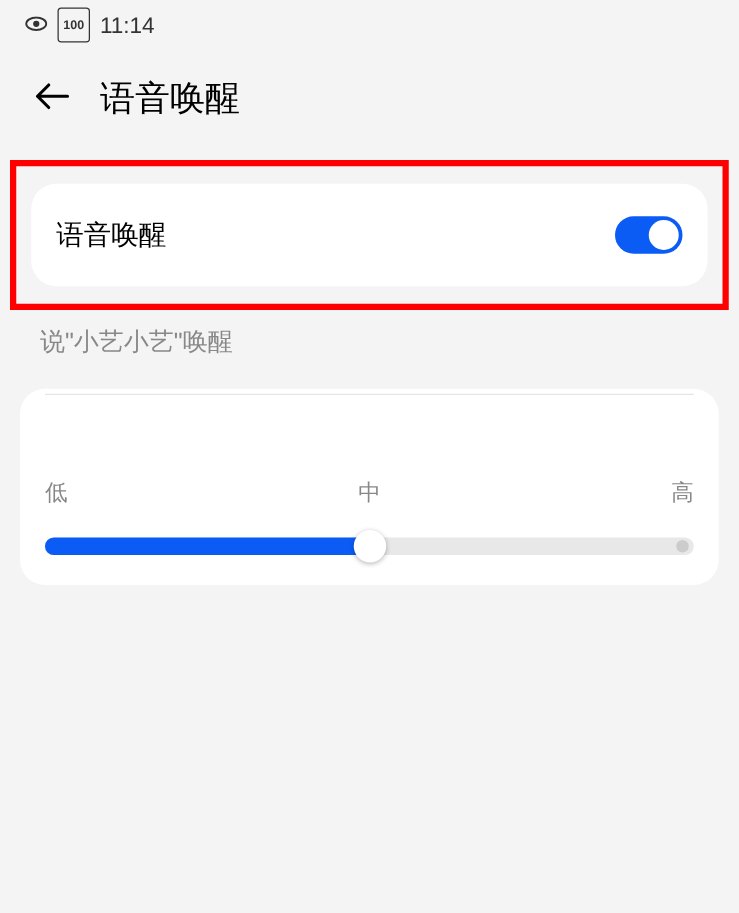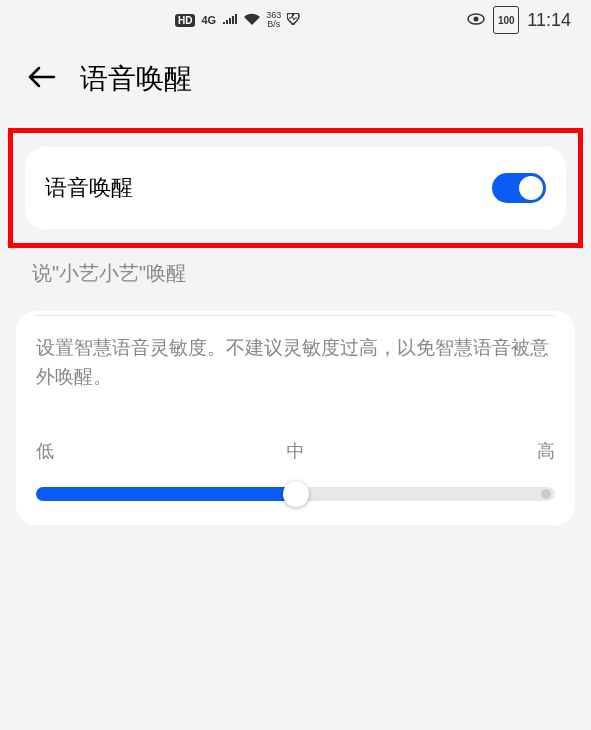--- a/index.html
+++ b/index.html
@@ -198,44 +198,20 @@
       transform: translateY(-50%);
     }
     .slider-dot.right {
       right: 4px;
     }
   </style>
 </head>
 <body>
 
 <div class="status-bar">
-  <div class="status-left">
-    <span class="hd-badge">HD</span>
-    <span class="signal-text">4G</span>
-    <span>
-      <svg width="16" height="12" viewBox="0 0 16 12">
-          <path d="M1 11v-2h2v2H1zm3 0V7h2v4H4zm3 0V5h2v6H7zm3 0V3h2v8h-2zm3 0V1h2v10h-2z" fill="#333"></path>
-        </svg>
-    </span>
-    <span>
-      <svg width="16" height="12" viewBox="0 0 16 12">
-          <path d="M8 12L0 4c4.4-4.4 11.6-4.4 16 0L8 12z" fill="#333"></path>
-        </svg>
-    </span>
-    <span class="speed-text">
-      <div>363</div>
-      <div>B/s</div>
-    </span>
-    <span>
-      <svg width="14" height="12" viewBox="0 0 14 12">
-          <path d="M7 12S0 7 0 3a3 3 0 016 0 3 3 0 016 0c0 4-7 9-7 9z" fill="none" stroke="#333" stroke-width="1.5"></path>
-          <path d="M2 5h2l1-2 2 4 1-2h2" fill="none" stroke="#333" stroke-width="1"></path>
-        </svg>
-    </span>
-  </div>
   <div class="status-right">
     <span>
       <svg width="18" height="12" viewBox="0 0 18 12">
           <ellipse cx="9" cy="6" rx="8" ry="5" fill="none" stroke="#333" stroke-width="1.5"></ellipse>
           <circle cx="9" cy="6" r="2.5" fill="#333"></circle>
         </svg>
     </span>
     <span class="battery-box">
       <span>100</span>
     </span>
@@ -261,21 +237,20 @@
       </div>
     </div>
   </div>
 </div>
 
 <div class="hint-text">说"小艺小艺"唤醒</div>
 
 <div class="card">
   <div class="divider"></div>
   <div class="sensitivity-block">
-    <div class="sensitivity-desc">设置智慧语音灵敏度。不建议灵敏度过高，以免智慧语音被意外唤醒。</div>
   </div>
   <div class="slider-section">
     <div class="slider-labels">
       <span>低</span>
       <span>中</span>
       <span>高</span>
     </div>
     <div class="slider-track">
       <div class="slider-fill"></div>
       <div class="slider-thumb"></div>

